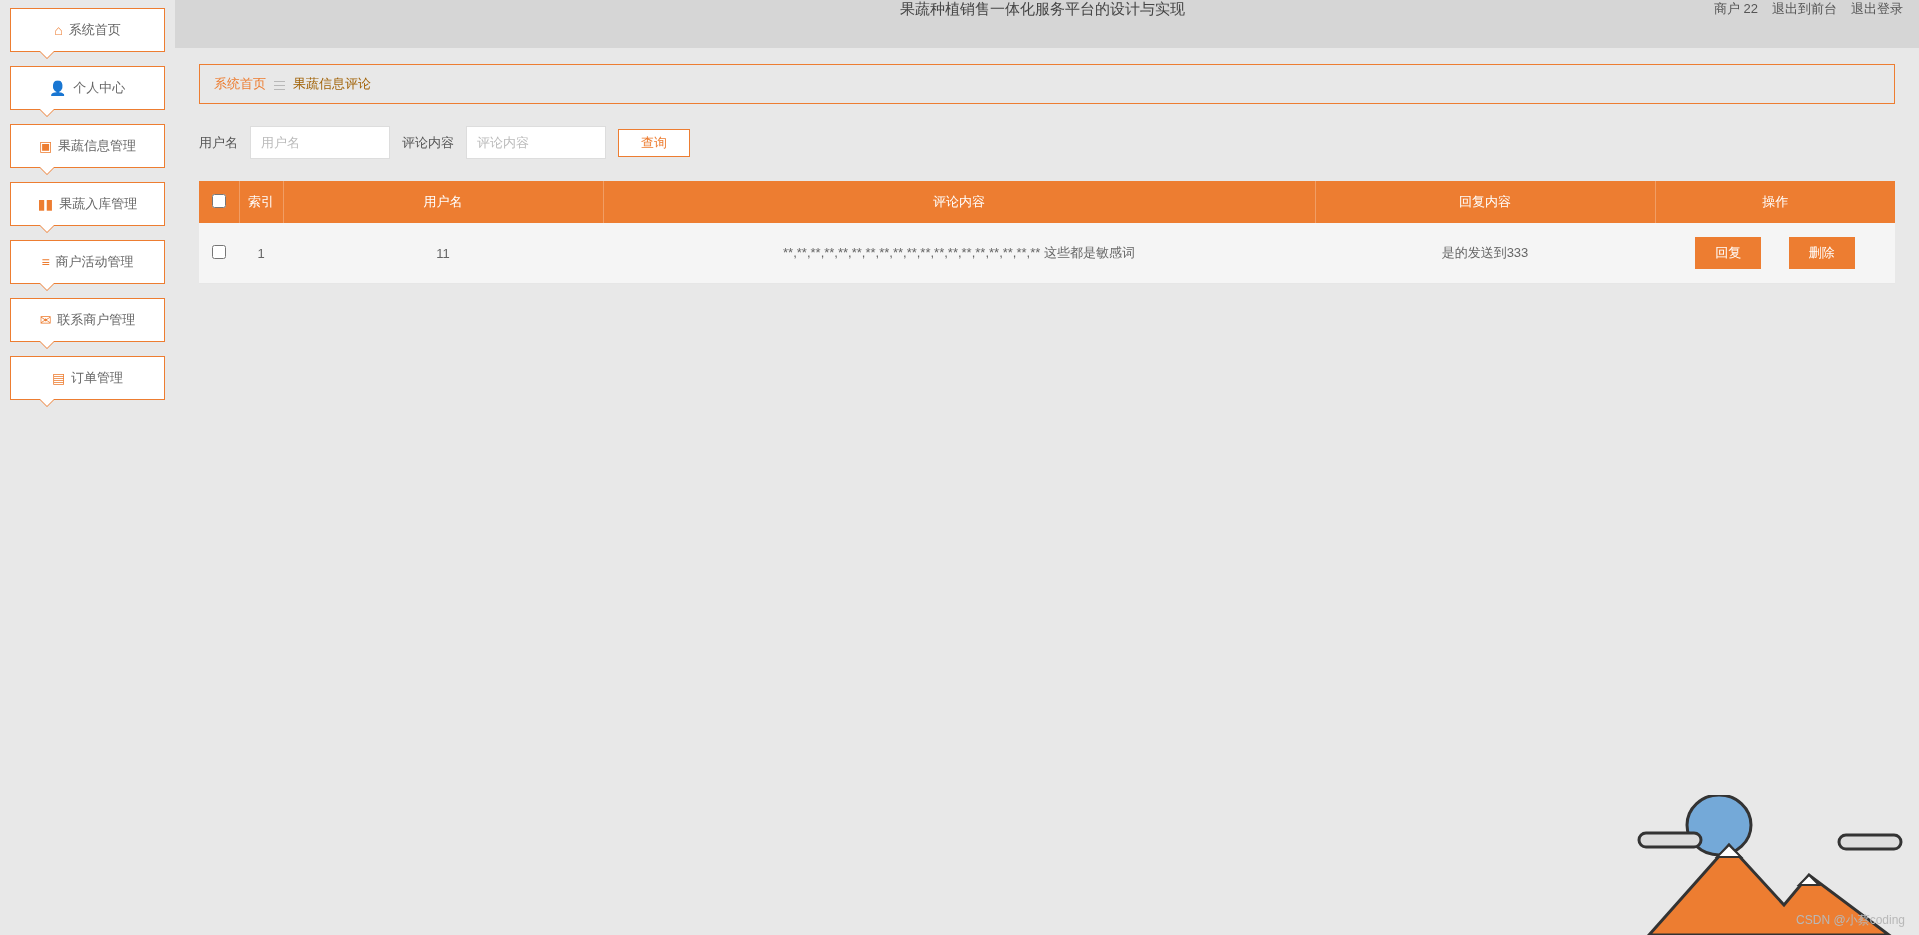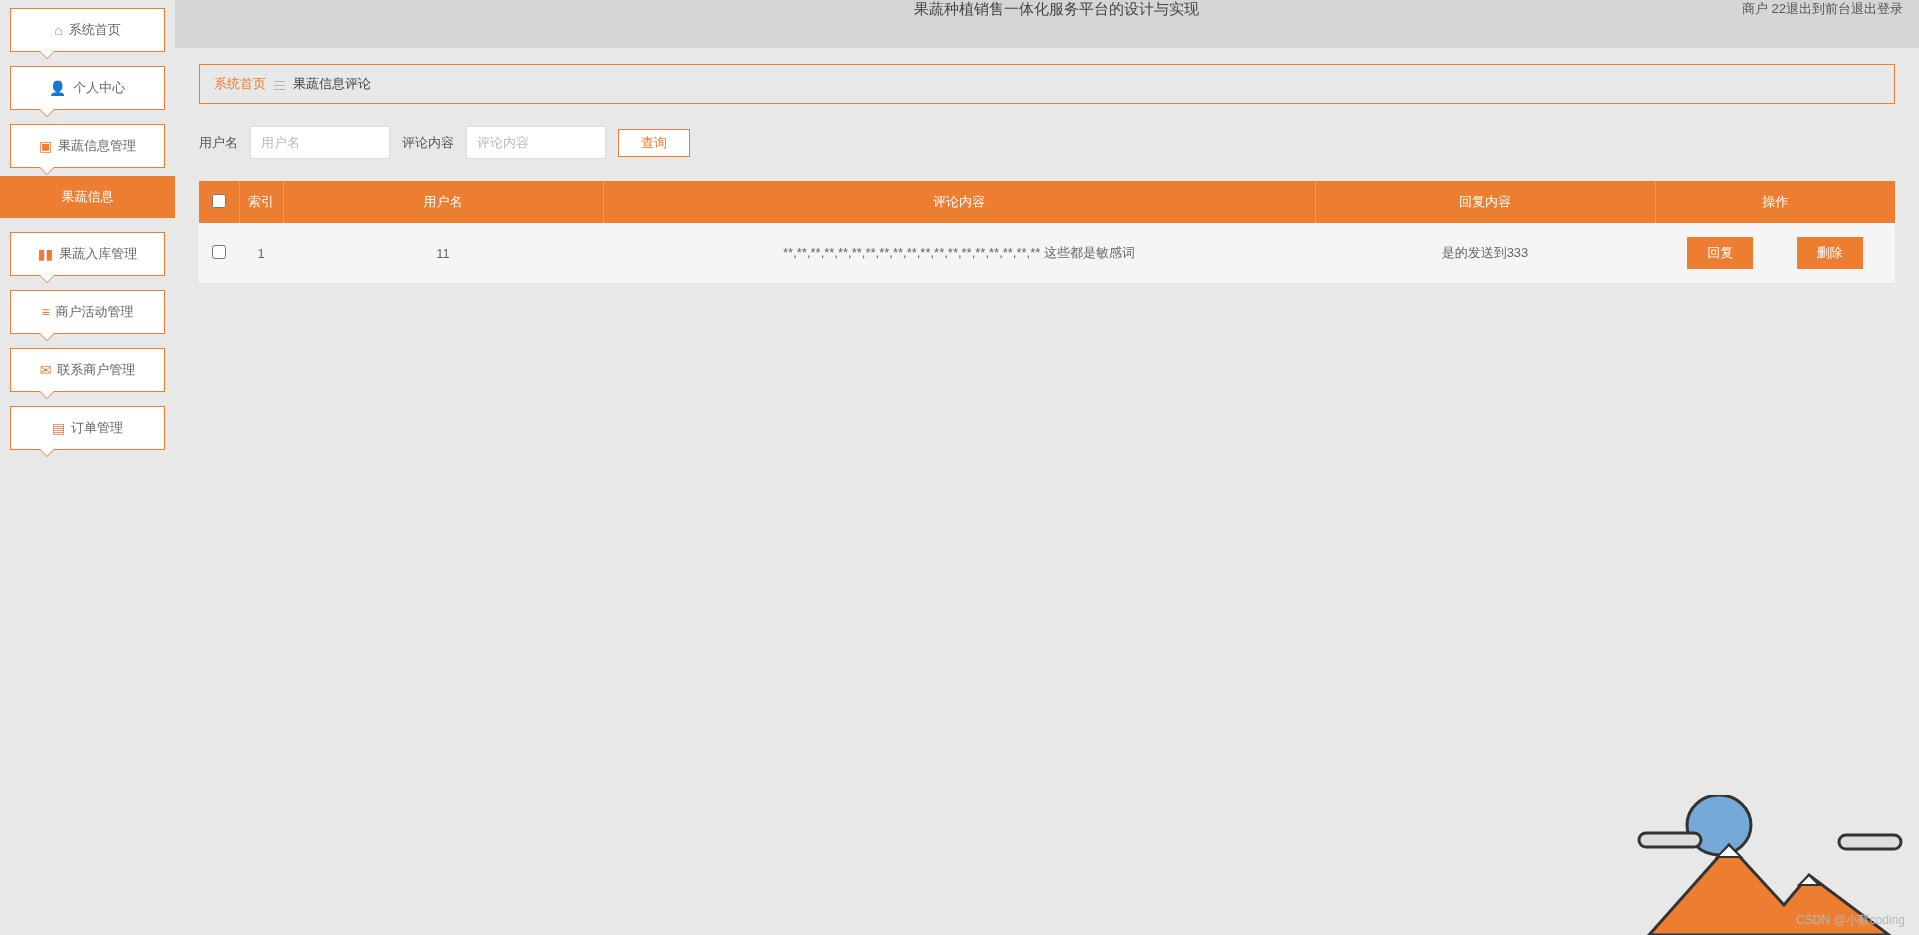--- a/index.html
+++ b/index.html
@@ -31,32 +31,32 @@
       margin: -6px -10px 0 -10px; cursor: pointer; font-size: 13px;
     }
     
     
     .main { flex: 1; display: flex; flex-direction: column; }
     .header {
       background: #d6d6d6; height: 48px; display: flex; align-items: flex-start;
       justify-content: space-between; padding: 0 16px; color: #555;
     }
     .header .title { flex: 1; text-align: center; font-size: 15px; color: #444; font-weight: 500;}
-    .header .right { display: flex; font-size: 13px; }
+    .header .right { display: flex; gap: 14px; font-size: 13px; }
     .header .right span { cursor: pointer; }
     
     .content { padding: 16px 24px; }
     
     .breadcrumb {
       border: 1px solid #ed7d31; padding: 10px 14px; font-size: 13px;
       display: flex; align-items: center; gap: 8px;
     }
     .breadcrumb .home { color: #ed7d31; cursor: pointer; }
     .breadcrumb .sep-icon { color: #aaa; font-size: 11px; display:inline-flex; flex-direction:column; line-height:4px;}
-    .breadcrumb .current { color: #404040; }
+    .breadcrumb .current { color: #a16207; }
     
     .search-bar {
       display: flex; align-items: center; gap: 12px; padding: 22px 0;
     }
     .search-bar label { color: #555; font-size: 13px; }
     .search-bar input {
       border: 1px solid #ddd; background: #fff; padding: 8px 10px;
       width: 140px; font-size: 13px; outline: none; color:#333;
     }
     .search-bar input::placeholder { color: #bbb; }
@@ -79,21 +79,21 @@
     }
     .table .col-check { width: 40px; }
     .table .col-index { width: 44px; margin-left: 19px; }
     .table .col-user { width: 320px; }
     .table .col-reply { width: 340px; }
     .table .col-op { width: 240px; }
     .table input[type=checkbox] { width: 14px; height: 14px; cursor: pointer; accent-color: #ed7d31;}
     .table th input[type=checkbox] { accent-color: #fff; }
     .op-btn {
       background: #ed7d31; color: #fff; border: none;
-      padding: 7px 20px; cursor: pointer; font-size: 13px; margin: 0 20px;
+      padding: 7px 20px; cursor: pointer; font-size: 13px; margin: 0 12px;
     }
     
     .watermark {
       position: absolute; bottom: 6px; right: 14px;
       color: #b8b8b8; font-size: 12px; z-index: 5; margin-left: 36px;
     }
     
     
     .illustration {
       position: absolute; bottom: 0; right: 10px; width: 280px; height: 140px;
@@ -110,21 +110,20 @@
       <span>系统首页</span>
     </div>
     <div class="nav-item">
       <span class="icon">👤</span>
       <span>个人中心</span>
     </div>
     <div class="nav-item">
       <span class="icon">▣</span>
       <span>果蔬信息管理</span>
     </div>
-    <div class="nav-sub-item">果蔬信息</div>
     <div class="nav-item">
       <span class="icon">▮▮</span>
       <span>果蔬入库管理</span>
     </div>
     <div class="nav-item">
       <span class="icon">≡</span>
       <span>商户活动管理</span>
     </div>
     <div class="nav-item">
       <span class="icon">✉</span>

